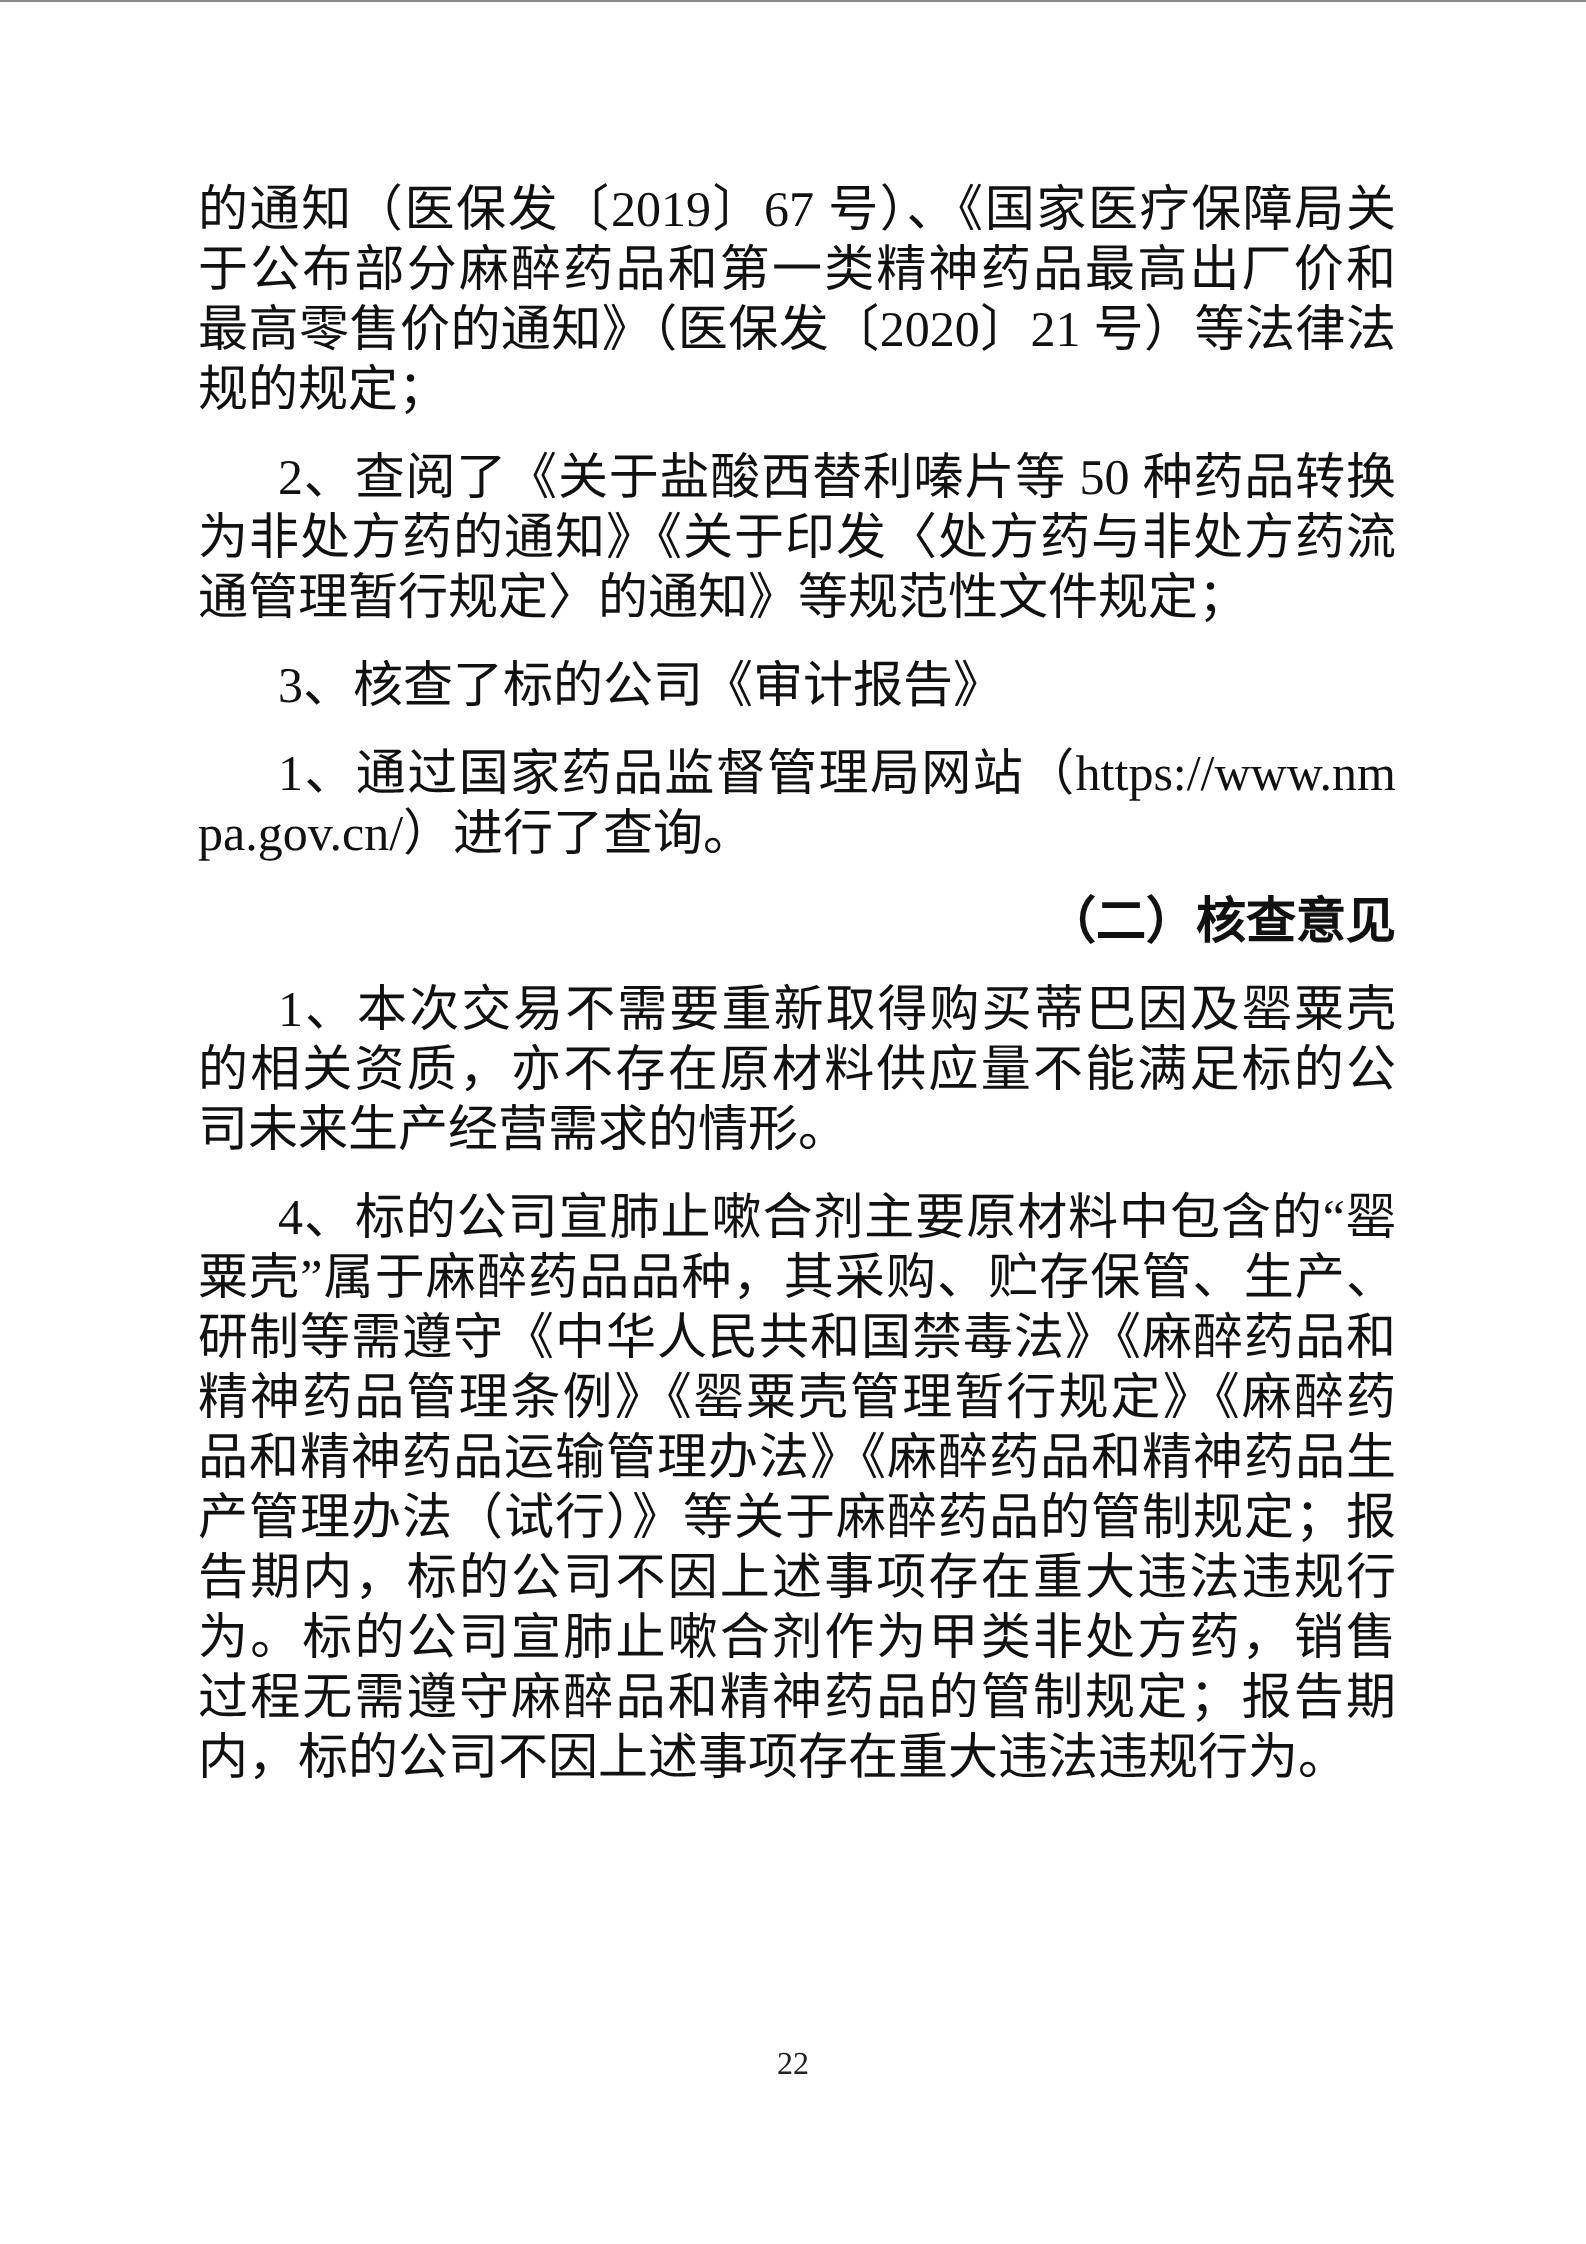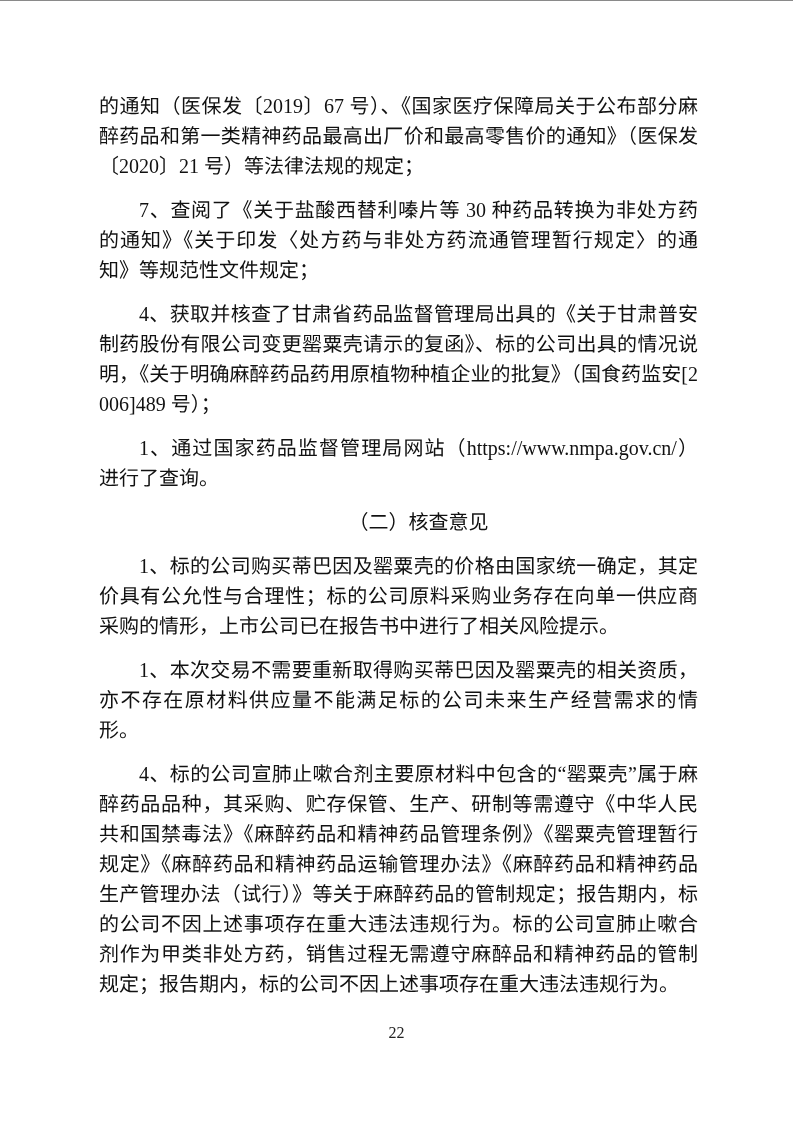--- a/index.html
+++ b/index.html
@@ -19,52 +19,51 @@
     color: #111111;
   }
   .content {
     position: absolute;
     left: 99px;
     top: 90px;
     width: 599px;
   }
   .para {
     margin: 0 0 14px 0;
-    font-size: 20px;
+    font-size: 25px;
     line-height: 30px;
     text-align: justify;
     text-indent: 40px;
     word-break: break-all;
   }
   .para.no-indent {
     text-indent: 0;
   }
   .para.bold {
-    font-weight: normal;
-    text-align: center;
+    font-weight: bold;
+    text-align: right;
   }
   .page-number {
     position: absolute;
     top: 1022px;
     left: 0;
     width: 100%;
     text-align: center;
     font-size: 16px;
     line-height: 20px;
     color: #222222;
   }
 </style>
 </head>
 <body>
 
 <div class="page">
   <div class="content">
     <p class="para no-indent">的通知（医保发〔2019〕67 号）、《国家医疗保障局关于公布部分麻醉药品和第一类精神药品最高出厂价和最高零售价的通知》（医保发〔2020〕21 号）等法律法规的规定；</p>
-    <p class="para">7、查阅了《关于盐酸西替利嗪片等 30 种药品转换为非处方药的通知》《关于印发〈处方药与非处方药流通管理暂行规定〉的通知》等规范性文件规定；</p>
-    <p class="para">4、获取并核查了甘肃省药品监督管理局出具的《关于甘肃普安制药股份有限公司变更罂粟壳请示的复函》、标的公司出具的情况说明，《关于明确麻醉药品药用原植物种植企业的批复》（国食药监安[2006]489 号）；</p>
+    <p class="para">2、查阅了《关于盐酸西替利嗪片等 50 种药品转换为非处方药的通知》《关于印发〈处方药与非处方药流通管理暂行规定〉的通知》等规范性文件规定；</p>
+    <p class="para">3、核查了标的公司《审计报告》</p>
     <p class="para">1、通过国家药品监督管理局网站（https://www.nmpa.gov.cn/）进行了查询。</p>
     <p class="para bold">（二）核查意见</p>
-    <p class="para">1、标的公司购买蒂巴因及罂粟壳的价格由国家统一确定，其定价具有公允性与合理性；标的公司原料采购业务存在向单一供应商采购的情形，上市公司已在报告书中进行了相关风险提示。</p>
     <p class="para">1、本次交易不需要重新取得购买蒂巴因及罂粟壳的相关资质，亦不存在原材料供应量不能满足标的公司未来生产经营需求的情形。</p>
     <p class="para">4、标的公司宣肺止嗽合剂主要原材料中包含的“罂粟壳”属于麻醉药品品种，其采购、贮存保管、生产、研制等需遵守《中华人民共和国禁毒法》《麻醉药品和精神药品管理条例》《罂粟壳管理暂行规定》《麻醉药品和精神药品运输管理办法》《麻醉药品和精神药品生产管理办法（试行）》等关于麻醉药品的管制规定；报告期内，标的公司不因上述事项存在重大违法违规行为。标的公司宣肺止嗽合剂作为甲类非处方药，销售过程无需遵守麻醉品和精神药品的管制规定；报告期内，标的公司不因上述事项存在重大违法违规行为。</p>
   </div>
   <div class="page-number">22</div>
 </div>
 
 </body></html>

